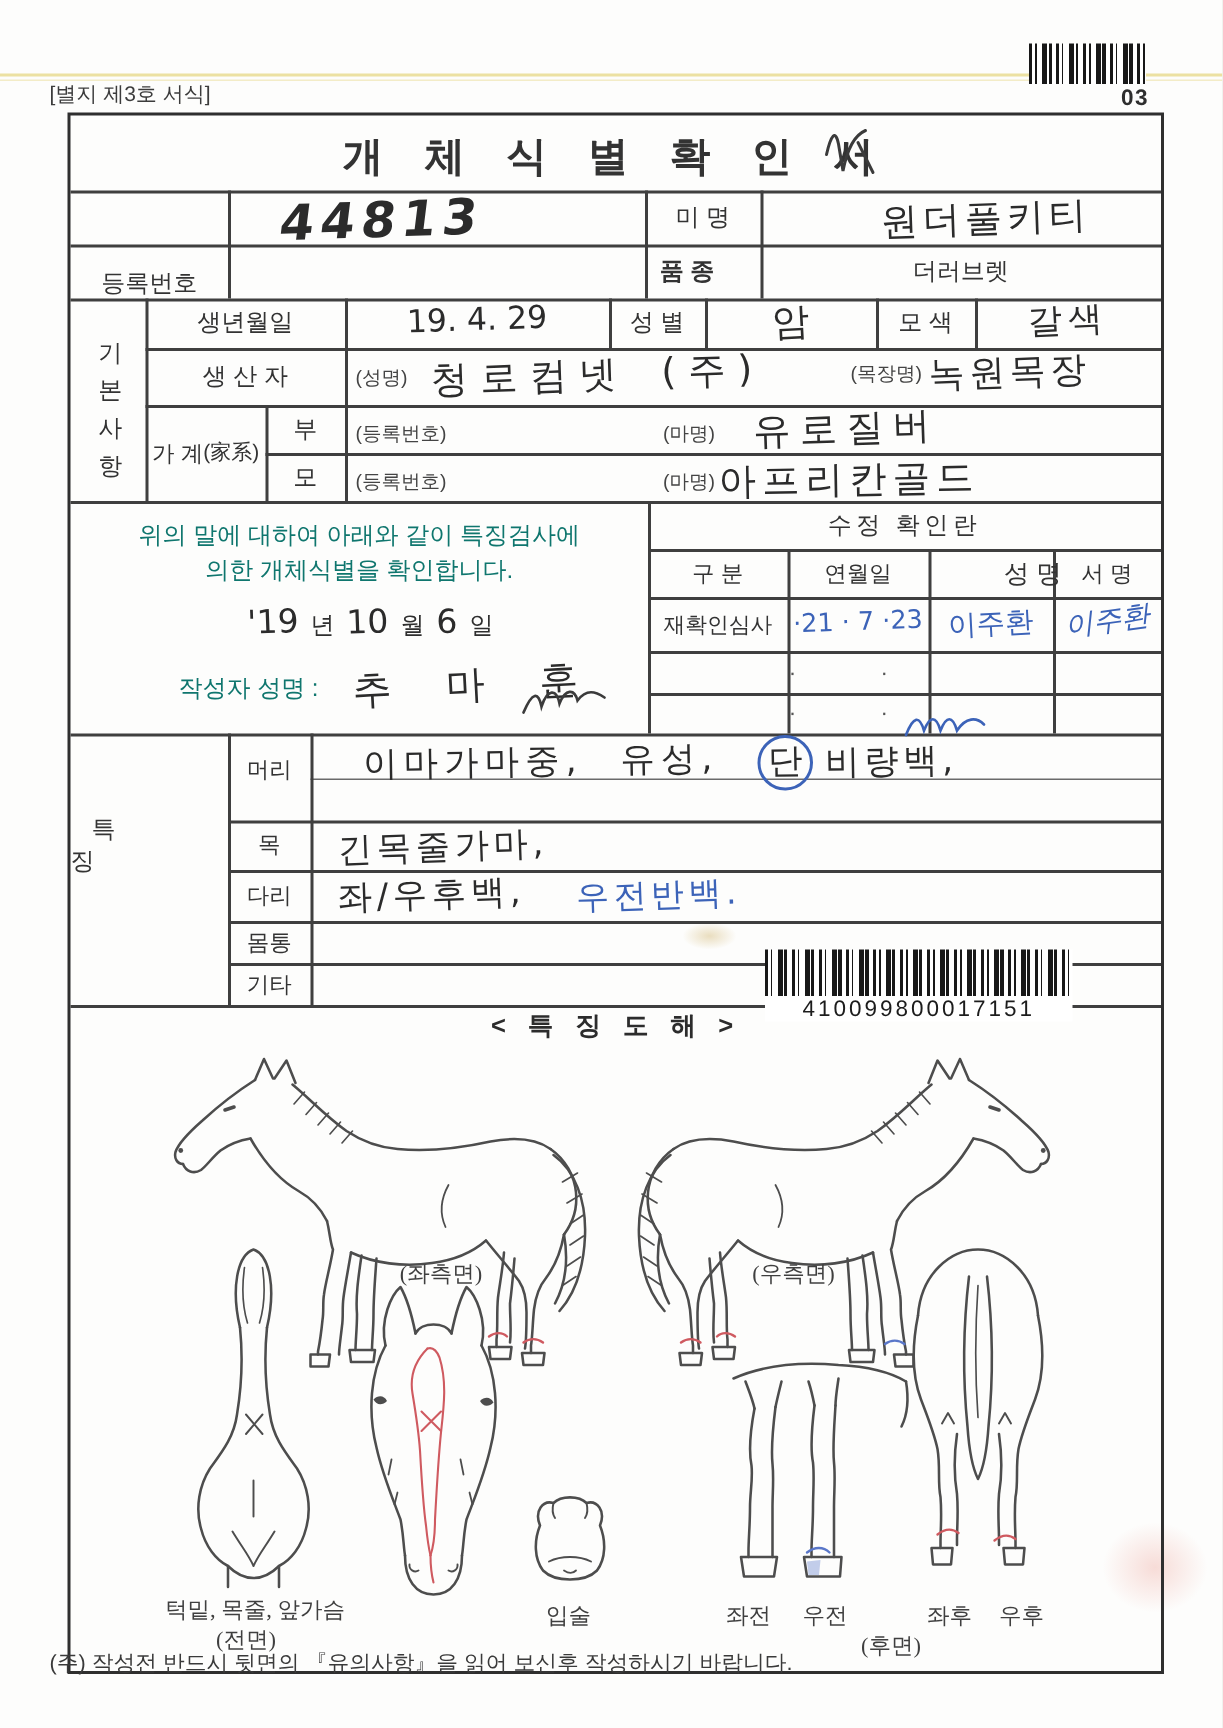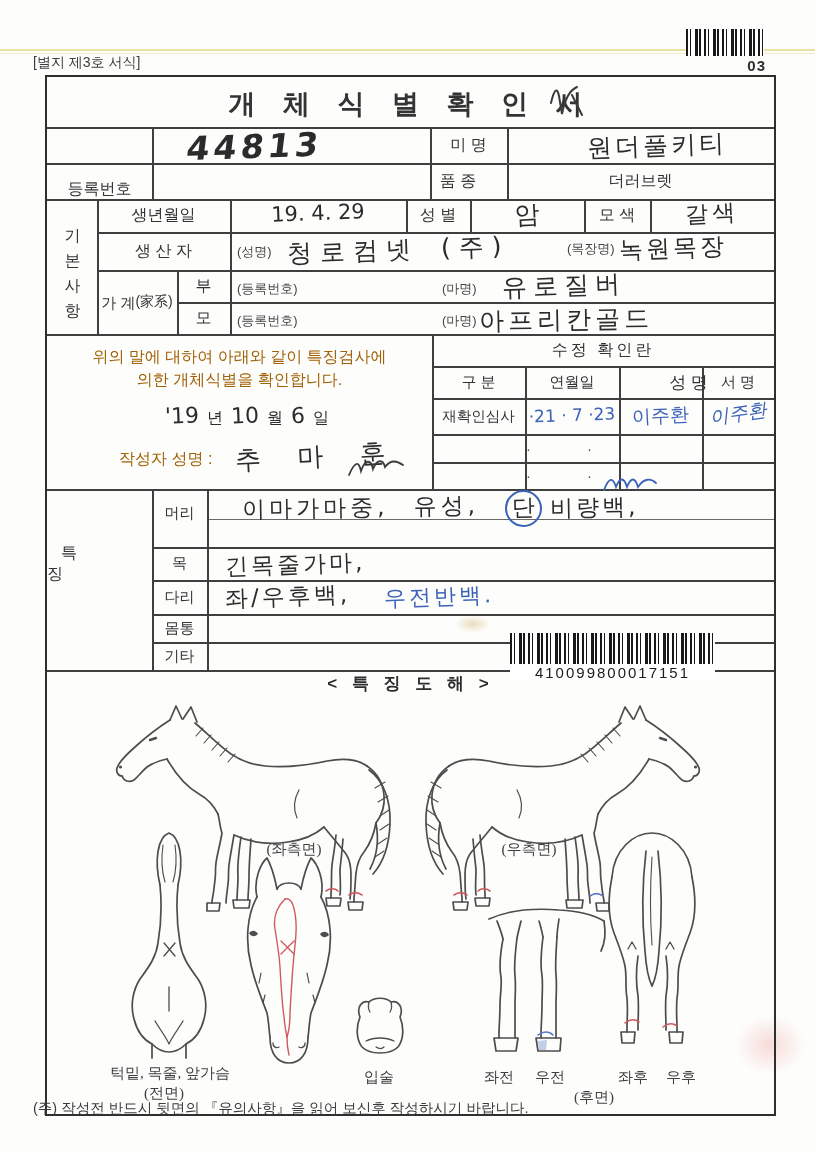--- a/index.html
+++ b/index.html
@@ -13,21 +13,21 @@
   .barcode{background:repeating-linear-gradient(90deg,#181818 0 2px,#fff 2px 4px,#181818 4px 5px,#fff 5px 9px,#181818 9px 12px,#fff 12px 13px,#181818 13px 15px,#fff 15px 18px);}
   .bc-top{position:absolute;left:686px;top:29px;width:78px;height:27px;}
   .page-num{position:absolute;left:700px;top:57px;width:66px;text-align:right;font-weight:bold;font-size:15px;letter-spacing:1px;}
   
   .form{position:absolute;left:45px;top:75px;width:727px;height:1037px;border:2.2px solid #2f2f2f;background:transparent;}
   .hline{position:absolute;background:#3f3f3f;height:1.5px;}
   .vline{position:absolute;background:#3f3f3f;width:1.5px;}
   .thin{height:1px;background:#6a6a6a;}
   .lbl{position:absolute;display:flex;align-items:center;justify-content:center;font-size:16px;color:#333;}
   .sub{position:absolute;font-size:13px;color:#444;}
-  .printed{position:absolute;font-size:16px;color:#a16207;}
+  .printed{position:absolute;font-size:16px;color:#0f766e;}
   
   .hw{font-family:"DejaVu Sans",sans-serif;color:#2b2b2b;position:absolute;white-space:nowrap;}
   .hwb{color:#3c63b8;}
   .r1{transform:rotate(-1deg);} .r2{transform:rotate(-2deg);} .r3{transform:rotate(-3deg);}
   .bigno{font-size:33px;font-weight:bold;letter-spacing:4px;transform:skewX(-9deg) rotate(-2deg);}
   .circled{display:inline-block;border:2px solid #3c63b8;border-radius:50%;padding:0 5px 2px 5px;position:relative;}
   .vert{writing-mode:vertical-rl;text-orientation:upright;letter-spacing:9px;}
   .dots{color:#555;font-size:15px;letter-spacing:26px;}
   
   .diagram-title{position:absolute;left:0;top:595px;width:727px;text-align:center;font-weight:bold;font-size:17px;letter-spacing:5px;color:#2c2c2c;}
@@ -88,21 +88,21 @@
 
     <div class="lbl" style="left:0;top:6px;width:727px;height:42px;font-size:27px;font-weight:bold;letter-spacing:10px;">개 체 식 별 확 인 서</div>
     <svg style="position:absolute;left:500px;top:6px;" width="42" height="38">
       <path d="M4,20 C7,7 10,3 12,13 L15,31 C18,15 23,7 30,4 M25,12 L35,32" fill="none" stroke="#3b3b3b" stroke-width="2" stroke-linecap="round"></path>
     </svg>
 
     <div class="lbl" style="left:0;top:50px;width:105px;height:36px;margin-top:44px;">등록번호</div>
     <div class="hw bigno" style="left:140px;top:50px;">44813</div>
     <div class="lbl" style="left:383px;top:50px;width:77px;height:36px;">미    명</div>
     <div class="hw r2" style="left:495px;top:52px;width:230px;text-align:center;font-size:25px;letter-spacing:3px;">원더풀키티</div>
-    <div class="lbl" style="left:383px;top:86px;width:56px;height:36px;">품    종</div>
+    <div class="lbl" style="left:383px;top:86px;width:56px;height:36px;font-weight:bold;">품    종</div>
     <div class="lbl" style="left:460px;top:86px;width:267px;height:36px;">더러브렛</div>
 
     <div class="lbl vert" style="left:0;top:122px;width:50px;height:135px;font-size:16px;">기본사항</div>
     <div class="lbl" style="left:50px;top:122px;width:133px;height:33px;">생년월일</div>
     <div class="hw r2" style="left:183px;top:124px;width:176px;text-align:center;font-size:21px;">19.  4.  29</div>
     <div class="lbl" style="left:359px;top:122px;width:64px;height:33px;">성 별</div>
     <div class="hw r3" style="left:423px;top:121px;width:114px;text-align:center;font-size:25px;">암</div>
     <div class="lbl" style="left:537px;top:122px;width:66px;height:33px;">모 색</div>
     <div class="hw r3" style="left:603px;top:121px;width:124px;text-align:center;font-size:23px;letter-spacing:4px;">갈색</div>
 

